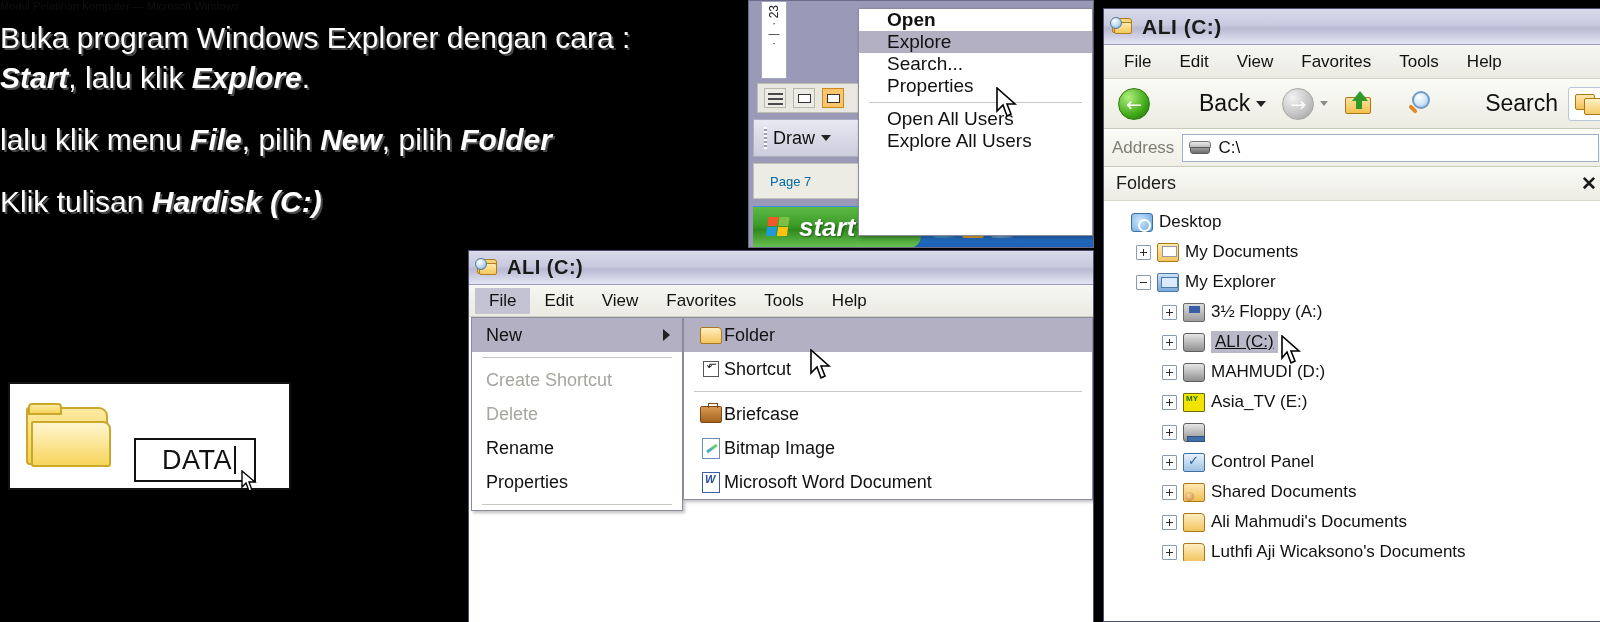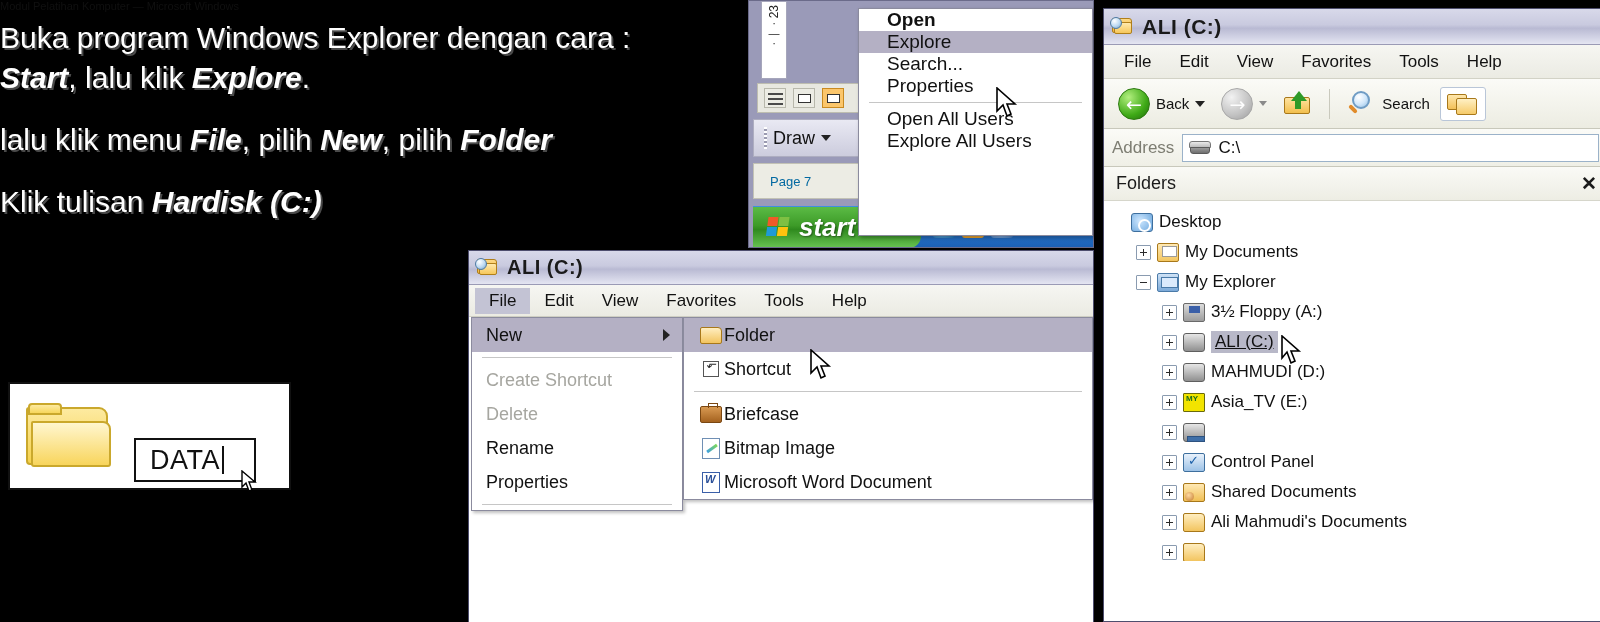--- a/index.html
+++ b/index.html
@@ -56,21 +56,21 @@
   #explorer .xp-title .ttl { font-size: 21px; }
   #explorer .xp-menubar { height: 34px; }
   #explorer .xp-menubar .mi { font-size: 17px; padding: 4px 14px; }
 
   .xp-toolbar {
     height: 50px; display: flex; align-items: center; gap: 4px; padding: 0 8px;
     background: linear-gradient(to bottom,#fbfbf7,#ecece2);
     border-bottom: 1px solid #c8c8bb;
   }
   .tb-btn { display: flex; align-items: center; gap: 6px; padding: 3px 6px; border-radius: 3px; }
-  .tb-btn .lbl { font-size: 15px; color: #111; }
+  .tb-btn .lbl { font-size: 23px; color: #111; margin-left: 43px; }
   .tb-btn.framed { border: 1px solid #b9c6d8; background: #ffffff; }
   .tb-sep { width: 1px; height: 30px; background: #c9c9bd; margin: 0 6px; }
 
   .circ { width: 32px; height: 32px; border-radius: 50%; position: relative; flex: none; }
   .circ.green { background: radial-gradient(circle at 32% 28%, #b2ef7e, #3faa17 60%, #1f6b0c); border:1px solid #2c7a10; }
   .circ.grey  { background: radial-gradient(circle at 32% 28%, #f2f2f2, #c2c2c2 60%, #9b9b9b); border:1px solid #a8a8a8; }
   .circ .arw { position: absolute; left: 50%; top: 50%; transform: translate(-50%,-50%);
     color: #fff; font-size: 19px; line-height: 1; font-family: "DejaVu Sans", sans-serif; }
   .circ.grey .arw { color: #fdfdfd; }
   .caret { width:0;height:0;border-left:5px solid transparent;border-right:5px solid transparent;border-top:6px solid #222; }
@@ -236,21 +236,21 @@
   #datacallout { position: absolute; left: 8px; top: 382px; width: 283px; height: 108px;
     background: #fff; border: 2px solid #111; display: flex; align-items: center; padding-left: 16px; gap: 22px; }
   .big-folder { width: 86px; height: 66px; position: relative; flex:none; }
   .big-folder .back { position:absolute; left:0; top:4px; width:82px; height:58px;
     background: linear-gradient(to bottom,#fdeaa0,#f6d24e); border:2px solid #caa82c; border-radius:3px 9px 4px 4px; }
   .big-folder .tab  { position:absolute; left:2px; top:0px; width:34px; height:12px;
     background: linear-gradient(to bottom,#fdeaa0,#f7d65c); border:2px solid #caa82c; border-radius:4px 4px 0 0; }
   .big-folder .front{ position:absolute; left:5px; top:18px; width:80px; height:46px;
     background: linear-gradient(to bottom,#fff6cf,#f8d55c); border:2px solid #caa82c; border-radius:2px 8px 3px 3px; }
   .rename-box { width: 122px; height: 44px; border: 2px solid #111; background: #fff;
-    display: flex; align-items: center; padding-left: 14px; margin-top: 48px; }
+    display: flex; align-items: center; padding-left: 26px; margin-top: 48px; }
   .rename-box .val { font-size: 27px; color: #111; letter-spacing: .5px; }
   .rename-box .caretbar { width: 2px; height: 28px; background: #111; margin-left: 2px; }
 </style>
 </head>
 <body>
 
 <div id="stage">
 
   <div class="cutoff-row">Modul Pelatihan Komputer — Microsoft Windows</div>
 
@@ -583,20 +583,21 @@
         <span class="pm plus"></span>
         <span class="ti folder"></span>
         <span class="lbl">Ali Mahmudi's Documents</span>
       </div>
 
       <div class="tnode">
         <span class="indent"></span>
         <span class="indent"></span>
         <span class="pm plus"></span>
         <span class="ti folder"></span>
+        <span class="lbl">Luthfi Aji Wicaksono's Documents</span>
       </div>
 
     </div>
   </div>
 
   <div id="datacallout">
     <div class="big-folder">
       <i class="back"></i>
         <i class="tab"></i>
         <i class="front"></i>

